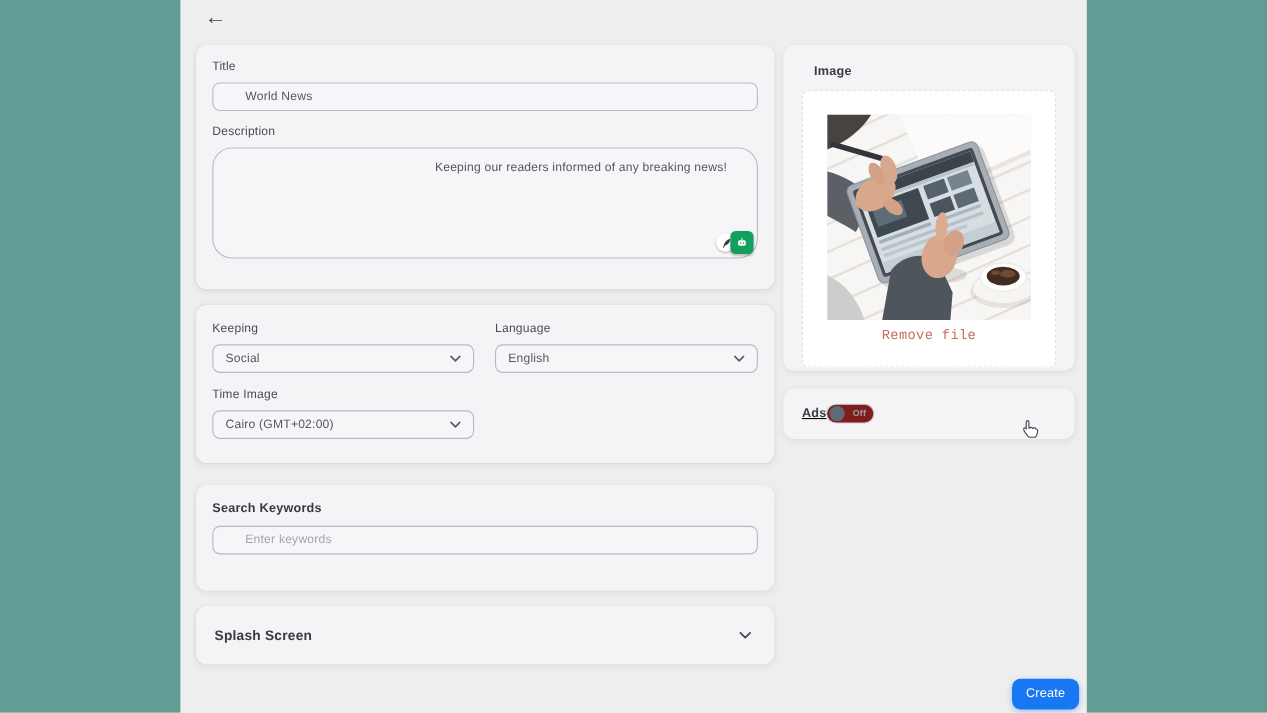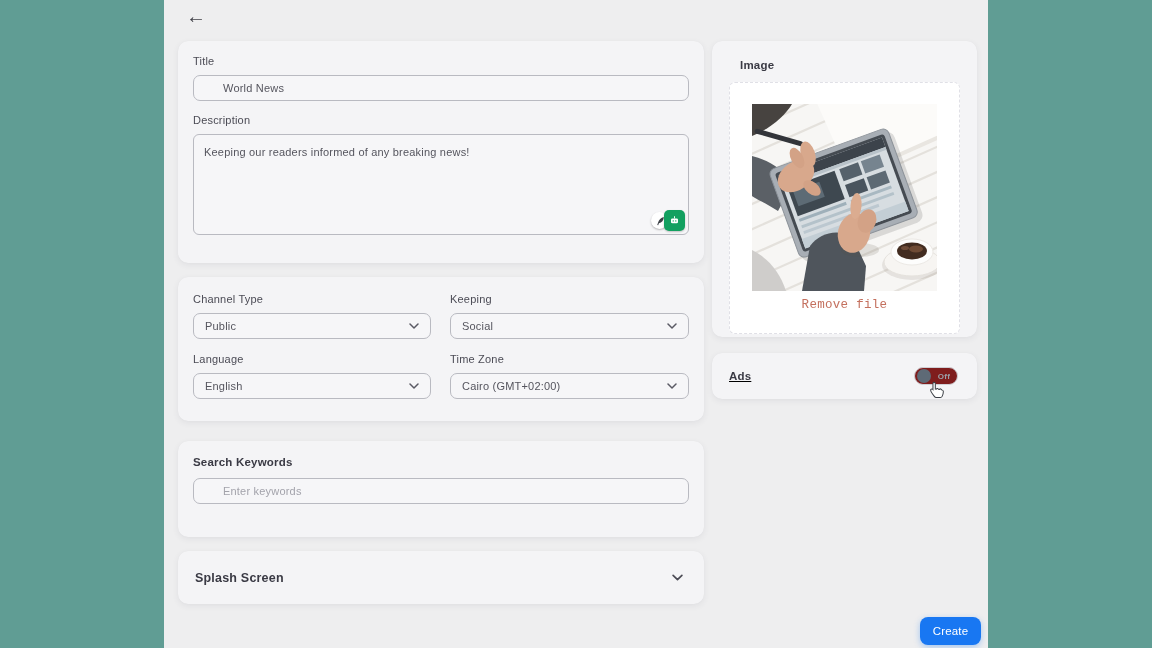--- a/index.html
+++ b/index.html
@@ -24,23 +24,23 @@
   .bold-label { font-size:11.5px; font-weight:700; color:#3a3a44; letter-spacing:.2px; }
 
   .text-input { display:block; width:100%; height:26px; background:#f6f6f8;
     border:1px solid #b9bac1; border-radius:7px; padding:0 29px; font-size:11px;
     color:#55555e; font-family:inherit; letter-spacing:.2px; outline:none; }
   .text-input::placeholder { color:#a3a3ab; }
 
   #card-basics { left:14px; top:41px; width:526px; height:222px; padding:14px 15px; }
   .textarea-wrap { position:relative; }
   .desc-textarea { display:block; width:100%; height:101px; background:#f6f6f8;
-    border:1px solid #b9bac1; border-radius:6px; padding:9px 10px; font-size:11px;
+    border:1px solid #b9bac1; border-radius:18px; padding:9px 27px; font-size:11px;
     line-height:1.5; color:#55555e; font-family:inherit; letter-spacing:.2px;
-    resize:none; outline:none; }
+    resize:none; outline:none;text-align:right; }
   .ta-icons { position:absolute; right:4px; bottom:4px; display:flex; align-items:center; }
   .quill-badge { width:17px; height:17px; border-radius:50%; background:#ffffff;
     box-shadow:0 1px 2px rgba(0,0,0,.28); display:flex; align-items:center;
     justify-content:center; margin-right:-4px; cursor:pointer; }
   .ext-badge { width:21px; height:21px; border-radius:5px; background:#12a060;
     box-shadow:0 1px 2px rgba(0,0,0,.22); display:flex; align-items:center;
     justify-content:center; position:relative; z-index:1; cursor:pointer; }
 
   #card-settings { left:14px; top:277px; width:526px; height:144px; padding:16px 15px; }
   .grid2 { display:grid; grid-template-columns:238px 239px; column-gap:19px; row-gap:14px; }
@@ -57,21 +57,21 @@
 
   #card-image { left:548px; top:41px; width:265px; height:296px; padding:14px 0 0; }
   #card-image > .bold-label { margin-left:28px; }
   .dropzone { margin:9px auto 0; width:231px; height:252px; background:#ffffff;
     border:1px dashed #e0e0e6; border-radius:6px; padding-top:21px; text-align:center; }
   .photo { display:block; width:185px; height:187px; margin:0 auto; background:#f7f6f4; }
   .remove-link { display:inline-block; margin-top:7px; font-size:12.5px;
     color:#c4705e; font-weight:500; letter-spacing:.3px; cursor:pointer;font-family:Liberation Mono, monospace; }
 
   #card-ads { left:548px; top:353px; width:265px; height:46px; display:flex;
-    align-items:center; justify-content:space-between; padding:0 19px 0 17px;text-decoration:underline; }
+    align-items:center; justify-content:flex-start; padding:0 19px 0 17px;text-decoration:underline; }
   .toggle { position:relative; width:44px; height:18px; border-radius:9px;
     background:#7f1d1d; border:1px solid #cfd0d5; cursor:pointer; flex-shrink:0; }
   .toggle .knob { position:absolute; left:2px; top:1px; width:14px; height:14px;
     border-radius:50%; background:#5e6a76; }
   .toggle .toggle-text { position:absolute; right:7px; top:50%; transform:translateY(-50%);
     font-size:8px; font-weight:600; color:#9aa0a8; letter-spacing:.2px; }
 
   .cursor-icon { position:absolute; left:764px; top:381px; width:17px; height:19px; z-index:6; }
 
   .create-btn { position:absolute; left:756px; top:617px; width:61px; height:28px;
@@ -114,48 +114,39 @@
               <circle cx="12" cy="10.6" r="1.1" fill="#12a060"></circle>
             </svg>
           </span>
         </div>
       </div>
     </section>
 
     <section class="card" id="card-settings">
       <div class="grid2">
         <div>
-          <label class="field-label">Channel Type</label>
-          <div class="select">
-            <span>Public</span>
-            <svg class="chev" width="10" height="6" viewBox="0 0 10 6">
-              <path d="M1 1l4 4 4-4" fill="none" stroke="#5a5a64" stroke-width="1.5" stroke-linecap="round" stroke-linejoin="round"></path>
-            </svg>
-          </div>
-        </div>
-        <div>
           <label class="field-label">Keeping</label>
           <div class="select">
             <span>Social</span>
             <svg class="chev" width="10" height="6" viewBox="0 0 10 6">
               <path d="M1 1l4 4 4-4" fill="none" stroke="#5a5a64" stroke-width="1.5" stroke-linecap="round" stroke-linejoin="round"></path>
             </svg>
           </div>
         </div>
         <div>
           <label class="field-label">Language</label>
           <div class="select">
             <span>English</span>
             <svg class="chev" width="10" height="6" viewBox="0 0 10 6">
               <path d="M1 1l4 4 4-4" fill="none" stroke="#5a5a64" stroke-width="1.5" stroke-linecap="round" stroke-linejoin="round"></path>
             </svg>
           </div>
         </div>
         <div>
-          <label class="field-label">Time Zone</label>
+          <label class="field-label">Time Image</label>
           <div class="select">
             <span>Cairo (GMT+02:00)</span>
             <svg class="chev" width="10" height="6" viewBox="0 0 10 6">
               <path d="M1 1l4 4 4-4" fill="none" stroke="#5a5a64" stroke-width="1.5" stroke-linecap="round" stroke-linejoin="round"></path>
             </svg>
           </div>
         </div>
       </div>
     </section>
 

